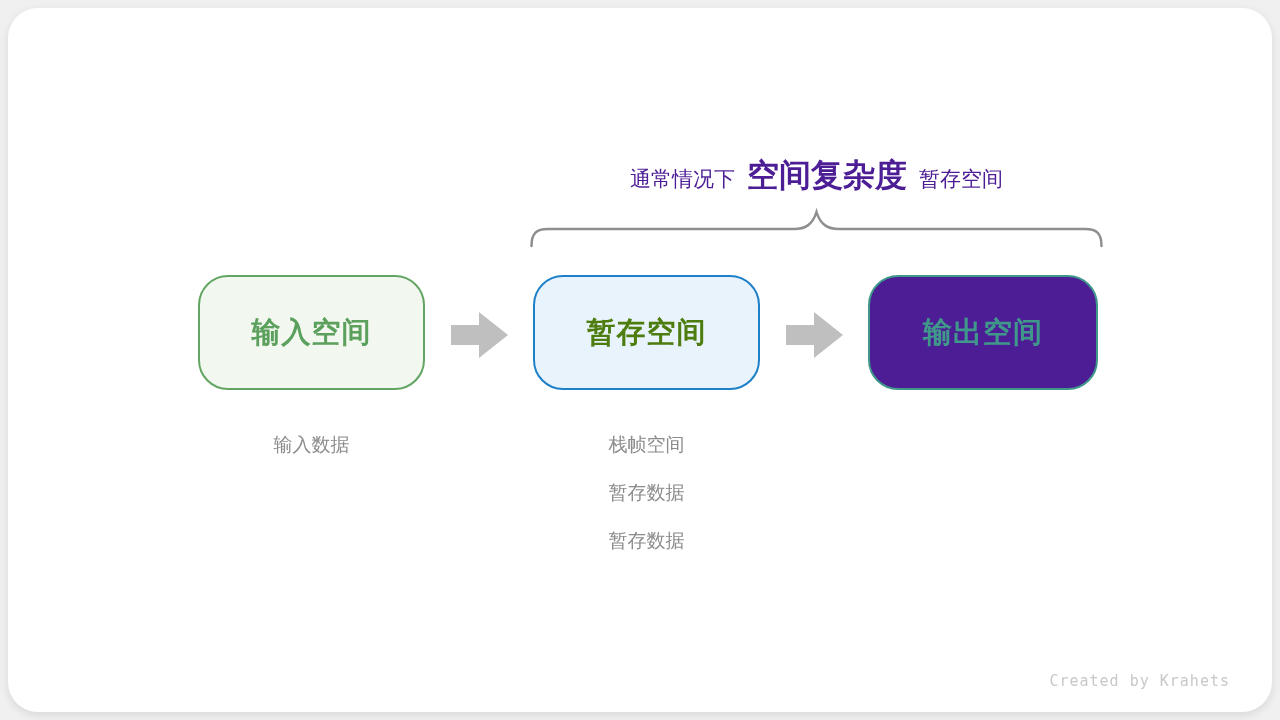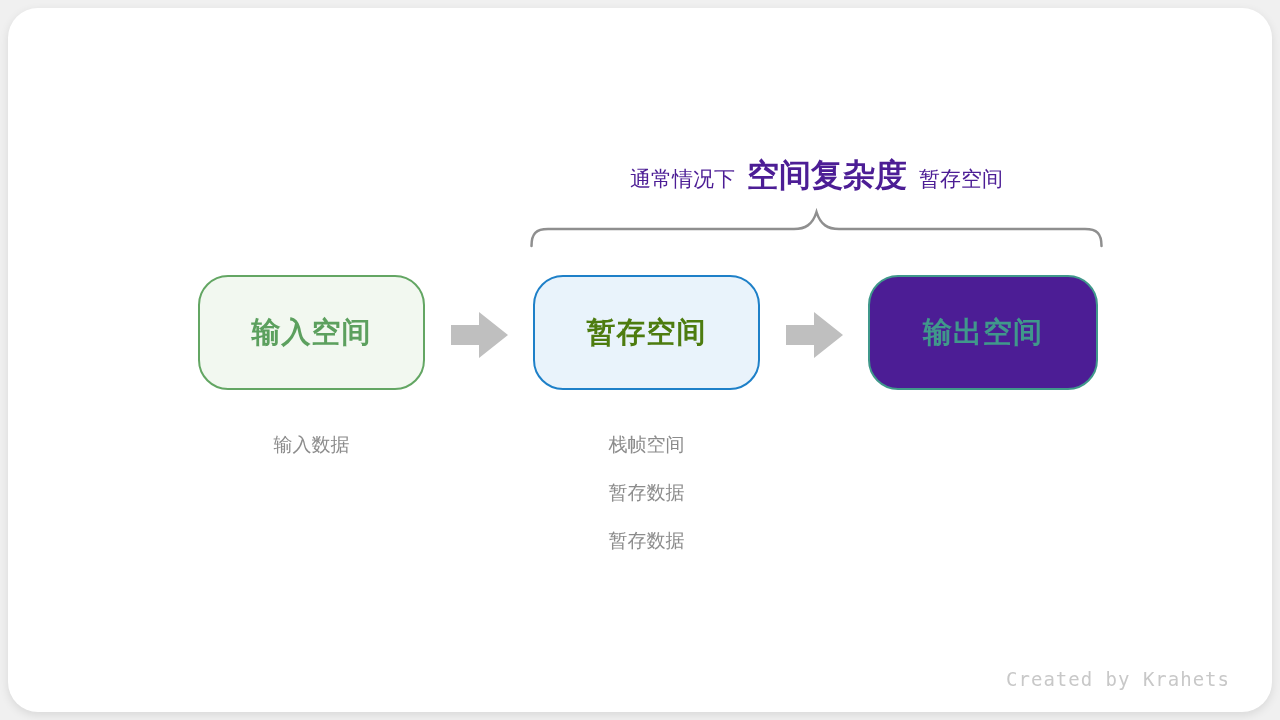--- a/index.html
+++ b/index.html
@@ -72,21 +72,21 @@
     text-align: center;
   }
   .note-input  { left: 190px; width: 227px; }
   .note-temp   { left: 525px; width: 227px; }
   .note-output { left: 860px; width: 230px; }
   
   .credit {
     position: absolute;
     right: 42px; bottom: 22px;
     font-family: "DejaVu Sans Mono", "Liberation Mono", monospace;
-    font-size: 19px;
+    font-size: 15px;
     letter-spacing: 1px;
     color: #c8c8c8;
   }
 </style>
 </head>
 <body>
 
 <div class="card">
 
   <div class="title">

